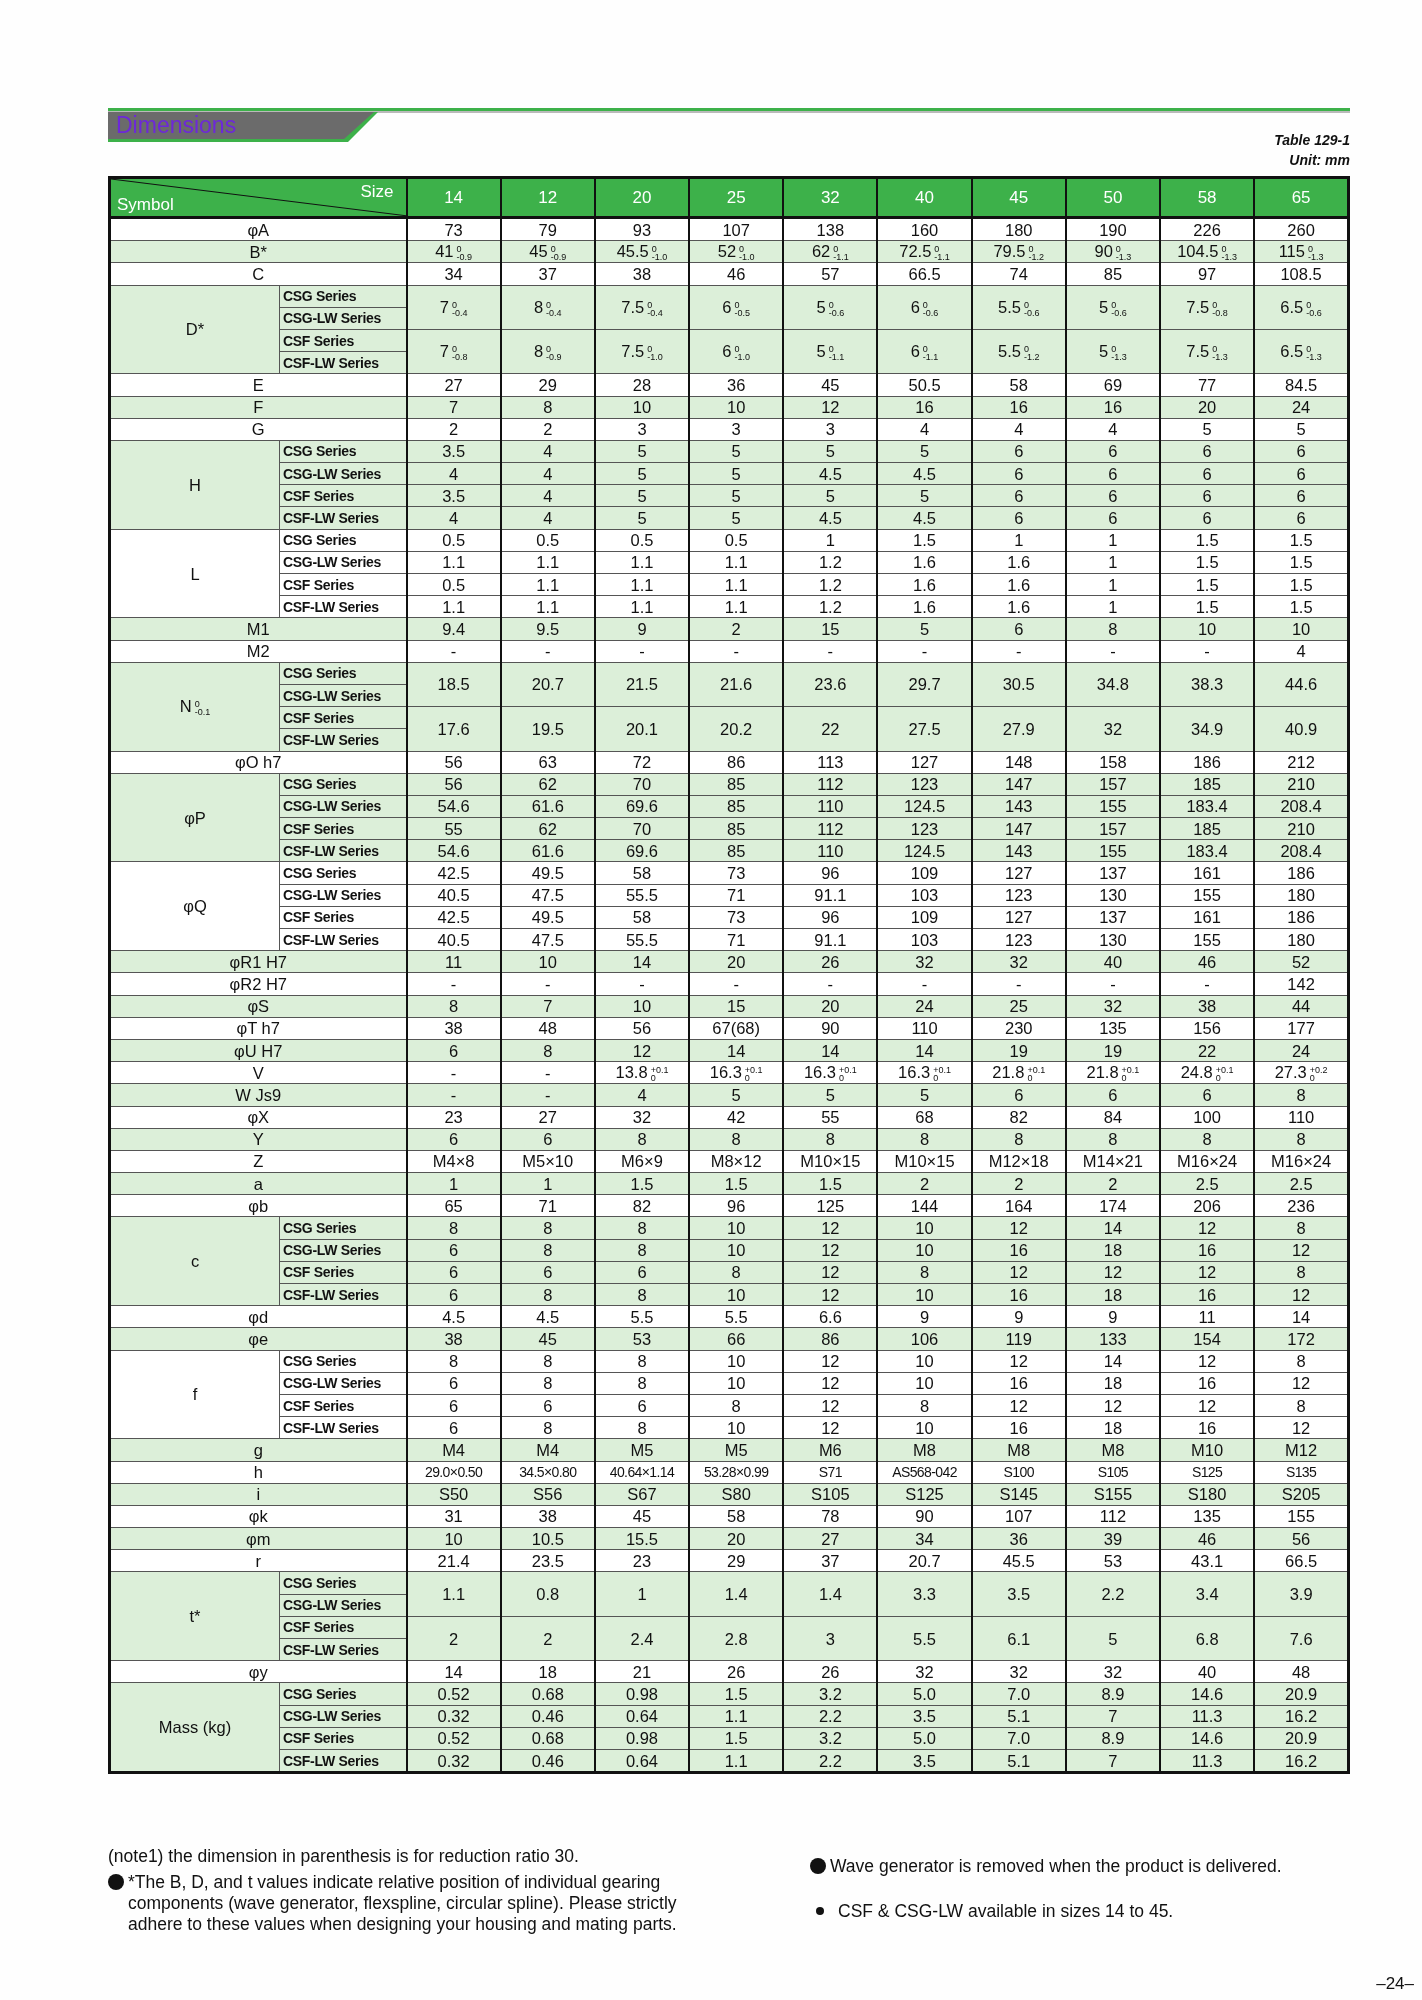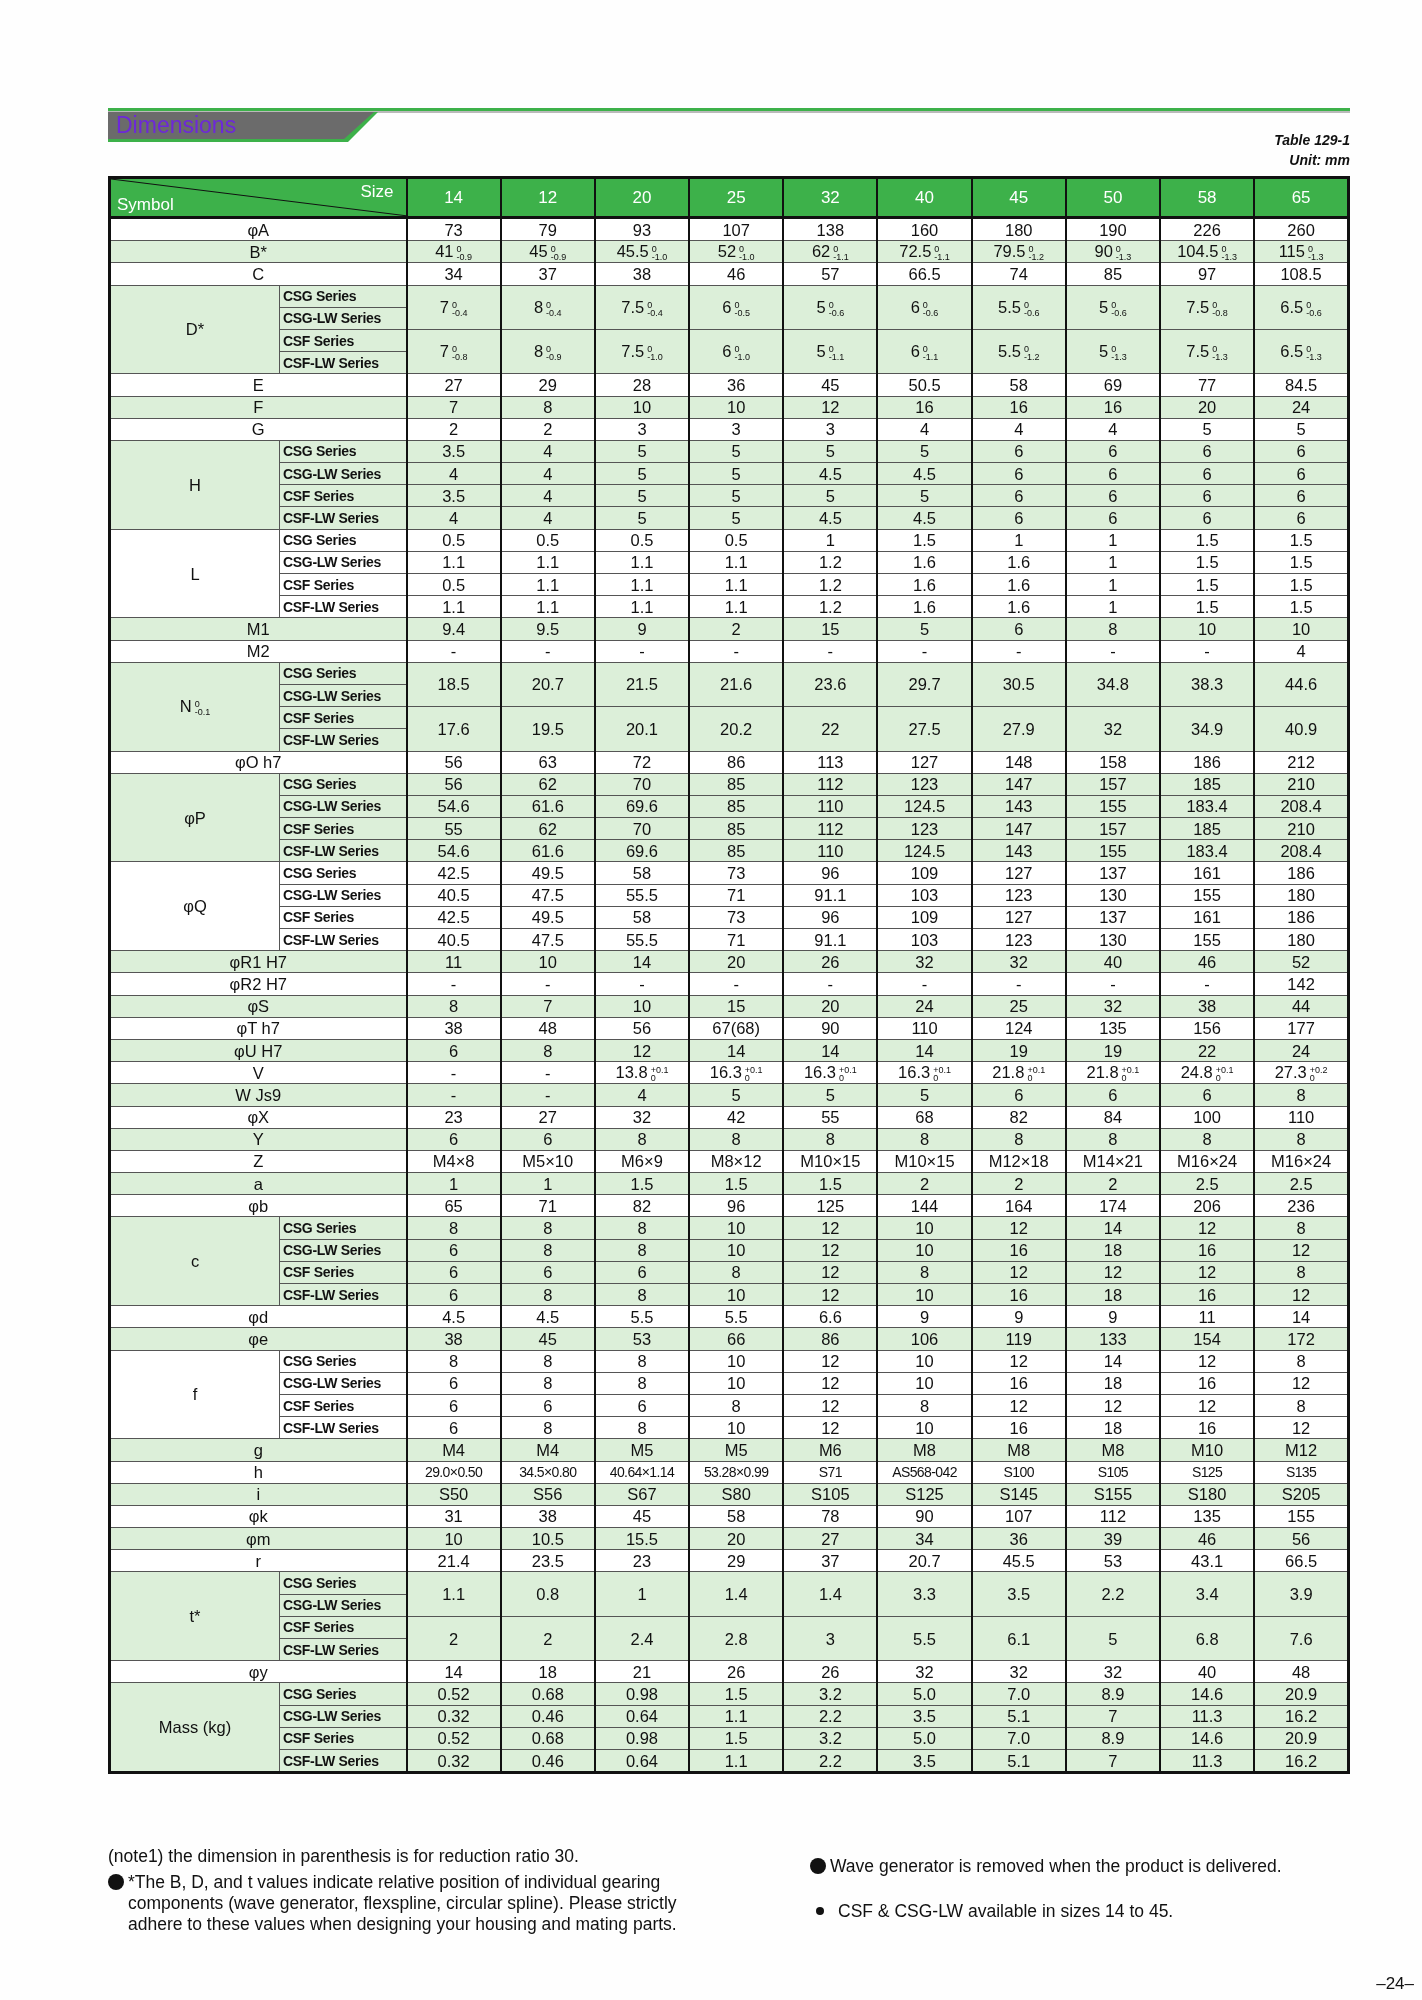--- a/index.html
+++ b/index.html
@@ -522,21 +522,21 @@
         <td class="v">44</td>
       </tr>
       <tr class="w">
         <td class="sym" colspan="2"><span>φT h7</span></td>
         <td class="v">38</td>
         <td class="v">48</td>
         <td class="v">56</td>
         <td class="v">67(68)</td>
         <td class="v">90</td>
         <td class="v">110</td>
-        <td class="v">124</td>
+        <td class="v">230</td>
         <td class="v">135</td>
         <td class="v">156</td>
         <td class="v">177</td>
       </tr>
       <tr class="g">
         <td class="sym" colspan="2"><span>φU H7</span></td>
         <td class="v">6</td>
         <td class="v">8</td>
         <td class="v">12</td>
         <td class="v">14</td>

